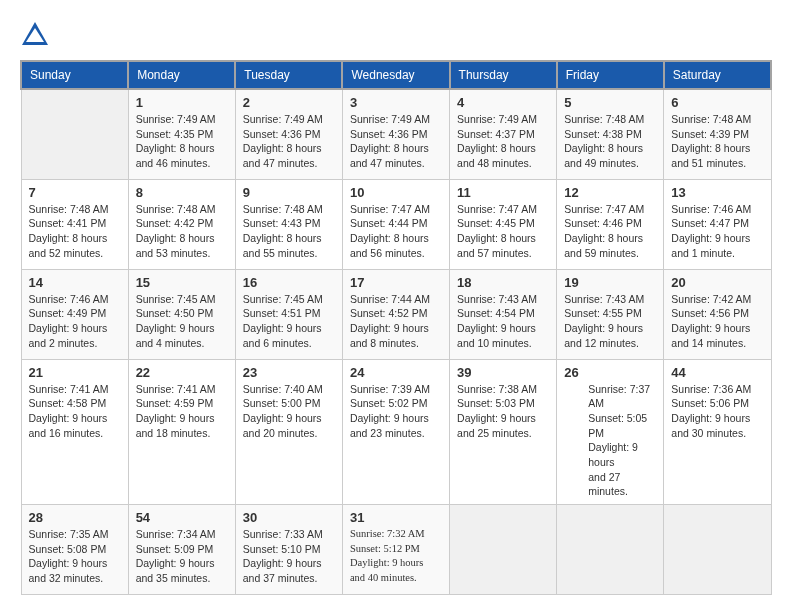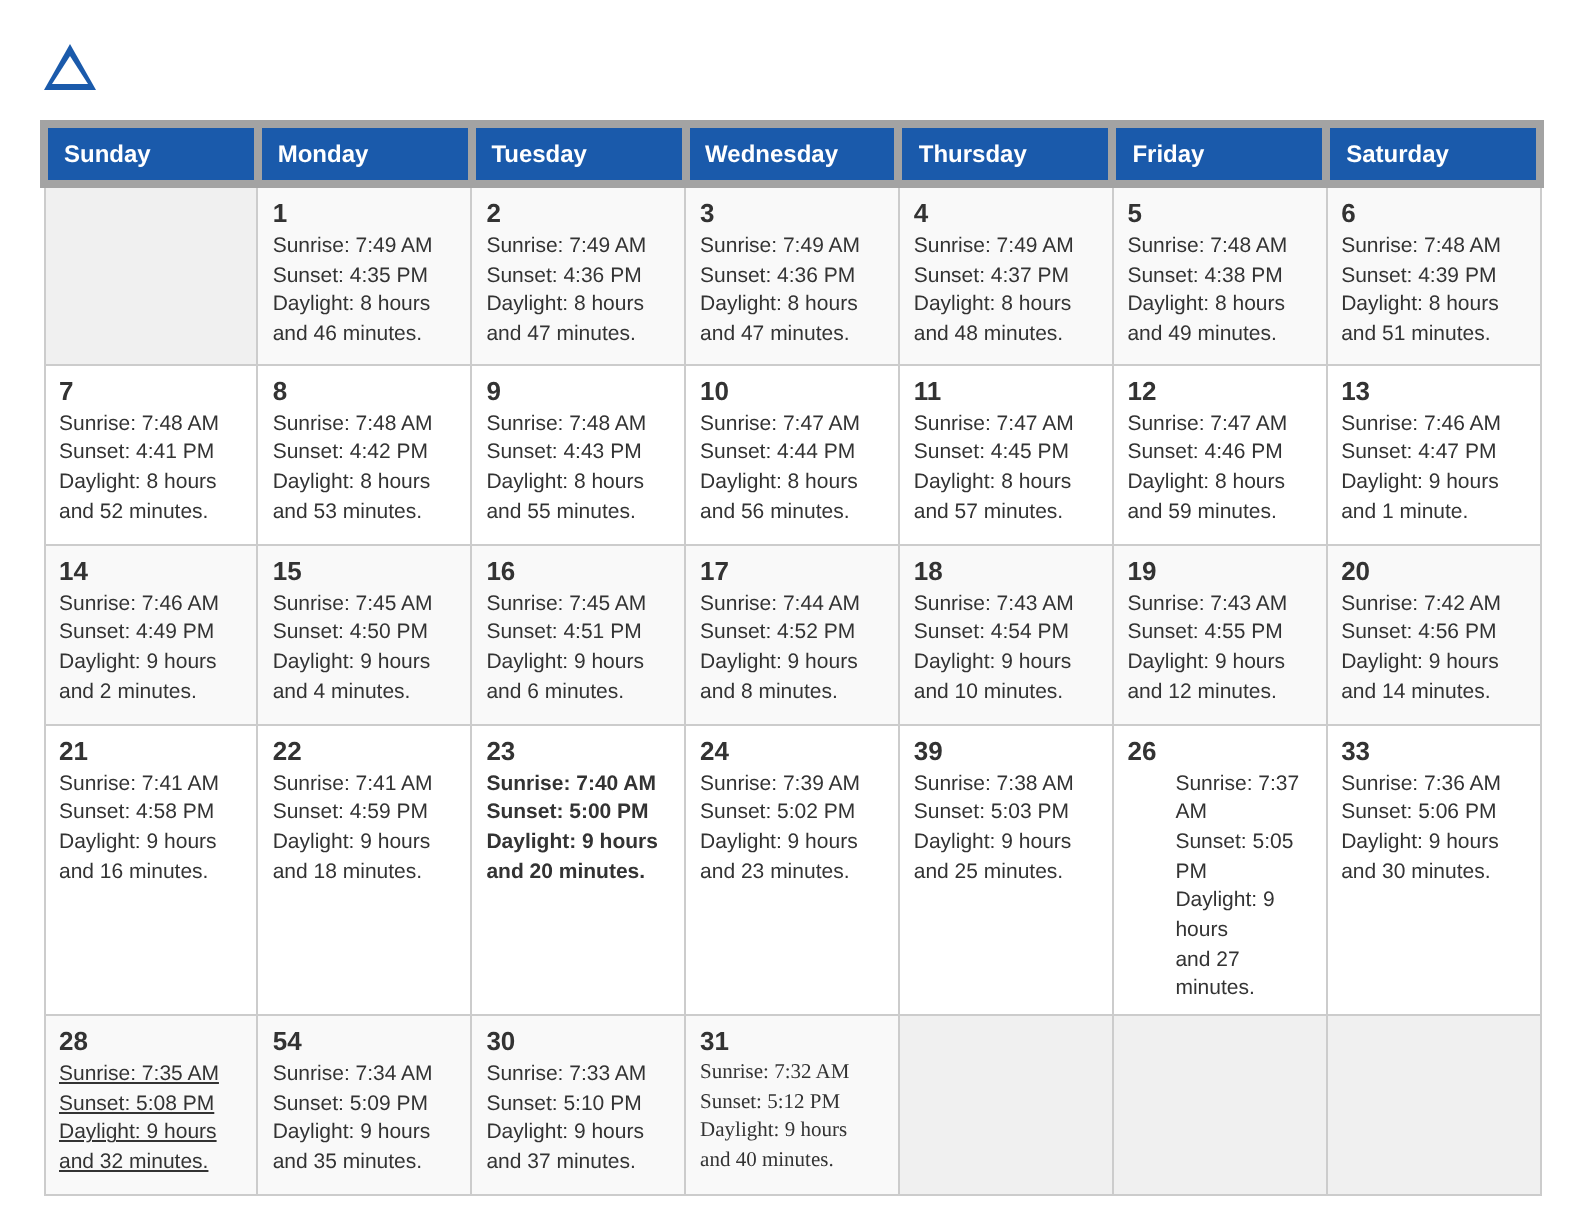--- a/index.html
+++ b/index.html
@@ -56,22 +56,22 @@
       width: 100%;
       border-collapse: collapse;
       font-size: 11px;
     }
     thead tr th {
       background-color: #1a5aab;
       color: #fff;
       text-align: left;
       padding: 6px 8px;
       font-size: 12px;
-      font-weight: bold;
-      border: 4px solid #a3a3a3;
+      font-weight: normal;
+      border: 2px solid #a3a3a3;
     }
     tbody tr td {
       vertical-align: top;
       padding: 5px 7px;
       border: 1px solid #ccc;
       height: 90px;
       width: calc(100% / 7);
     }
     tbody tr:nth-child(odd) td {
       background-color: #f9f9f9;
@@ -285,21 +285,21 @@
         </td>
         <td>
           <span class="day-number">22</span>
           <div class="day-info" style="white-space: pre-line;">Sunrise: 7:41 AM
 Sunset: 4:59 PM
 Daylight: 9 hours
 and 18 minutes.</div>
         </td>
         <td>
           <span class="day-number">23</span>
-          <div class="day-info" style="white-space: pre-line; font-weight: bold;">Sunrise: 7:40 AM
+          <div class="day-info" style="white-space: pre-line;">Sunrise: 7:40 AM
 Sunset: 5:00 PM
 Daylight: 9 hours
 and 20 minutes.</div>
         </td>
         <td>
           <span class="day-number">24</span>
           <div class="day-info" style="white-space: pre-line;">Sunrise: 7:39 AM
 Sunset: 5:02 PM
 Daylight: 9 hours
 and 23 minutes.</div>
@@ -312,31 +312,31 @@
 and 25 minutes.</div>
         </td>
         <td>
           <span class="day-number">26</span>
           <div class="day-info" style="white-space: pre-line; margin-left: 24px;">Sunrise: 7:37 AM
 Sunset: 5:05 PM
 Daylight: 9 hours
 and 27 minutes.</div>
         </td>
         <td>
-          <span class="day-number">33</span>
+          <span class="day-number">44</span>
           <div class="day-info" style="white-space: pre-line;">Sunrise: 7:36 AM
 Sunset: 5:06 PM
 Daylight: 9 hours
 and 30 minutes.</div>
         </td>
       </tr>
       <tr>
         <td>
           <span class="day-number">28</span>
-          <div class="day-info" style="white-space: pre-line; text-decoration: underline;">Sunrise: 7:35 AM
+          <div class="day-info" style="white-space: pre-line;">Sunrise: 7:35 AM
 Sunset: 5:08 PM
 Daylight: 9 hours
 and 32 minutes.</div>
         </td>
         <td>
           <span class="day-number">54</span>
           <div class="day-info" style="white-space: pre-line;">Sunrise: 7:34 AM
 Sunset: 5:09 PM
 Daylight: 9 hours
 and 35 minutes.</div>

